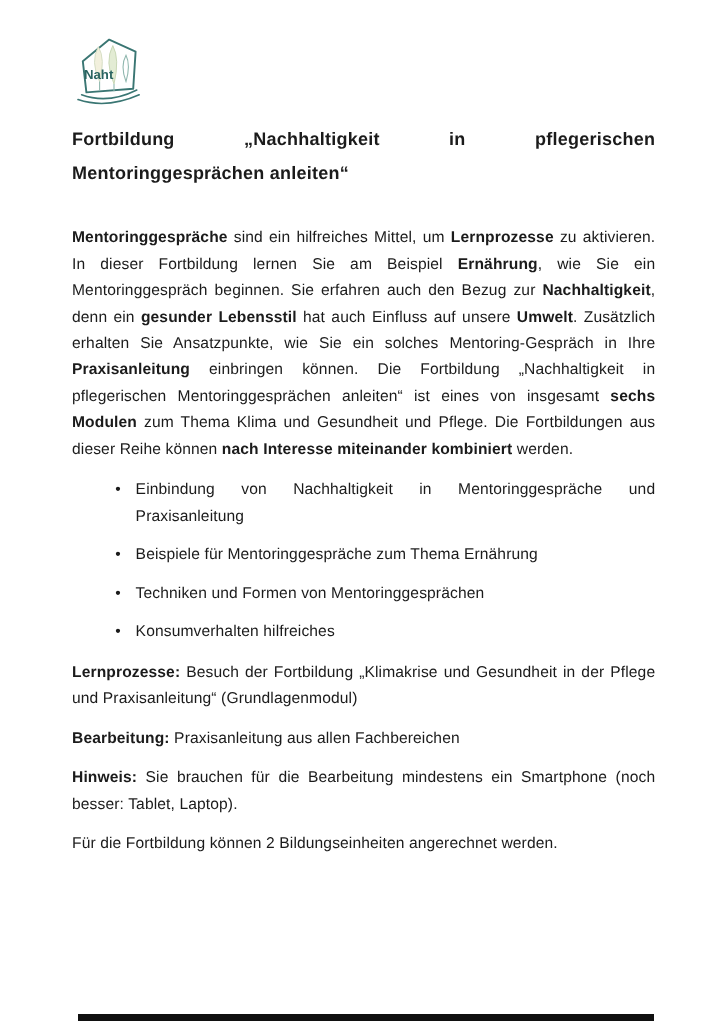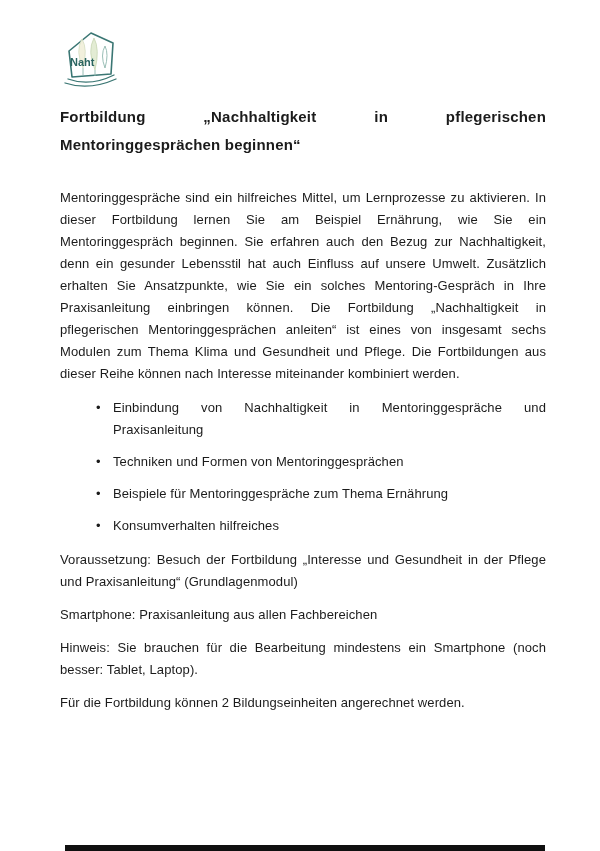--- a/index.html
+++ b/index.html
@@ -67,21 +67,21 @@
     top: 0;
   }
   .footer-bar {
     position: absolute;
     left: 65px;
     bottom: 0;
     width: 480px;
     height: 6px;
     background: #101010;
   }
-  .b { font-weight: 400; }
+  .b { font-weight: 700; }
 </style>
 </head>
 <body>
 
 <div class="page">
   <div class="content">
 
     <div class="logo">
       <svg viewBox="0 0 62 60" width="62" height="60">
 
@@ -93,35 +93,35 @@
         <line x1="23" y1="38" x2="23" y2="45" stroke="#8fb7ae" stroke-width="0.9"></line>
         <line x1="35" y1="40" x2="35" y2="46" stroke="#8fb7ae" stroke-width="0.9"></line>
 
         <text x="10" y="36" font-family="Liberation Sans, sans-serif" font-size="11" font-weight="700" fill="#2b6561">Naht</text>
 
         <path d="M8 49 Q30 57 54 45" fill="none" stroke="#3a7673" stroke-width="1.3" stroke-linecap="round"></path>
         <path d="M5 53 Q29 61 56 49" fill="none" stroke="#3a7673" stroke-width="1.3" stroke-linecap="round"></path>
       </svg>
     </div>
 
-    <h1 class="doc-title">Fortbildung „Nachhaltigkeit in pflegerischen Mentoringgesprächen beginnen“</h1>
+    <h1 class="doc-title">Fortbildung „Nachhaltigkeit in pflegerischen Mentoringgesprächen anleiten“</h1>
 
     <p class="body-par intro-par"><span class="b">Mentoringgespräche</span><span> sind ein hilfreiches Mittel, um </span><span class="b">Lernprozesse</span><span> zu aktivieren. In dieser Fortbildung lernen Sie am Beispiel </span><span class="b">Ernährung</span><span>, wie Sie ein Mentoringgespräch beginnen. Sie erfahren auch den Bezug zur </span><span class="b">Nachhaltigkeit</span><span>, denn ein </span><span class="b">gesunder Lebensstil</span><span> hat auch Einfluss auf unsere </span><span class="b">Umwelt</span><span>. Zusätzlich erhalten Sie Ansatzpunkte, wie Sie ein solches Mentoring-Gespräch in Ihre </span><span class="b">Praxisanleitung</span><span> einbringen können. Die Fortbildung „Nachhaltigkeit in pflegerischen Mentoringgesprächen anleiten“ ist eines von insgesamt </span><span class="b">sechs Modulen</span><span> zum Thema Klima und Gesundheit und Pflege. Die Fortbildungen aus dieser Reihe können </span><span class="b">nach Interesse miteinander kombiniert</span><span> werden.</span></p>
 
 
     <ul class="bullet-list">
         <li>Einbindung von Nachhaltigkeit in Mentoringgespräche und Praxisanleitung</li>
+        <li>Beispiele für Mentoringgespräche zum Thema Ernährung</li>
         <li>Techniken und Formen von Mentoringgesprächen</li>
-        <li>Beispiele für Mentoringgespräche zum Thema Ernährung</li>
         <li>Konsumverhalten hilfreiches</li>
       </ul>
 
     <div>
-        <p class="body-par"><span class="b">Voraussetzung:</span><span> Besuch der Fortbildung „Interesse und Gesundheit in der Pflege und Praxisanleitung“ (Grundlagenmodul)</span></p>
-        <p class="body-par"><span class="b">Smartphone:</span><span> Praxisanleitung aus allen Fachbereichen</span></p>
+        <p class="body-par"><span class="b">Lernprozesse:</span><span> Besuch der Fortbildung „Klimakrise und Gesundheit in der Pflege und Praxisanleitung“ (Grundlagenmodul)</span></p>
+        <p class="body-par"><span class="b">Bearbeitung:</span><span> Praxisanleitung aus allen Fachbereichen</span></p>
         <p class="body-par"><span class="b">Hinweis:</span><span> Sie brauchen für die Bearbeitung mindestens ein Smartphone (noch besser: Tablet, Laptop).</span></p>
         <p class="body-par"><span>Für die Fortbildung können 2 Bildungseinheiten angerechnet werden.</span></p>
       </div>
 
   </div>
 
   <div class="footer-bar"></div>
 </div>
 
 </body></html>

